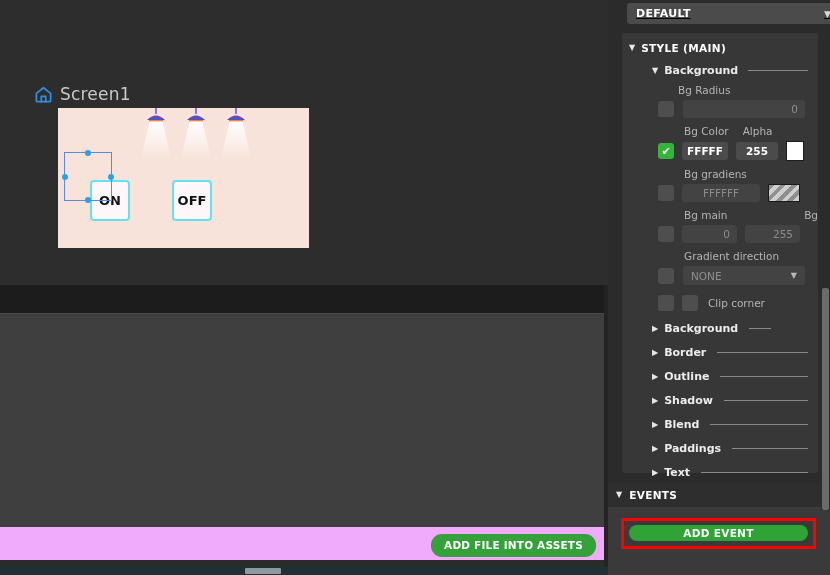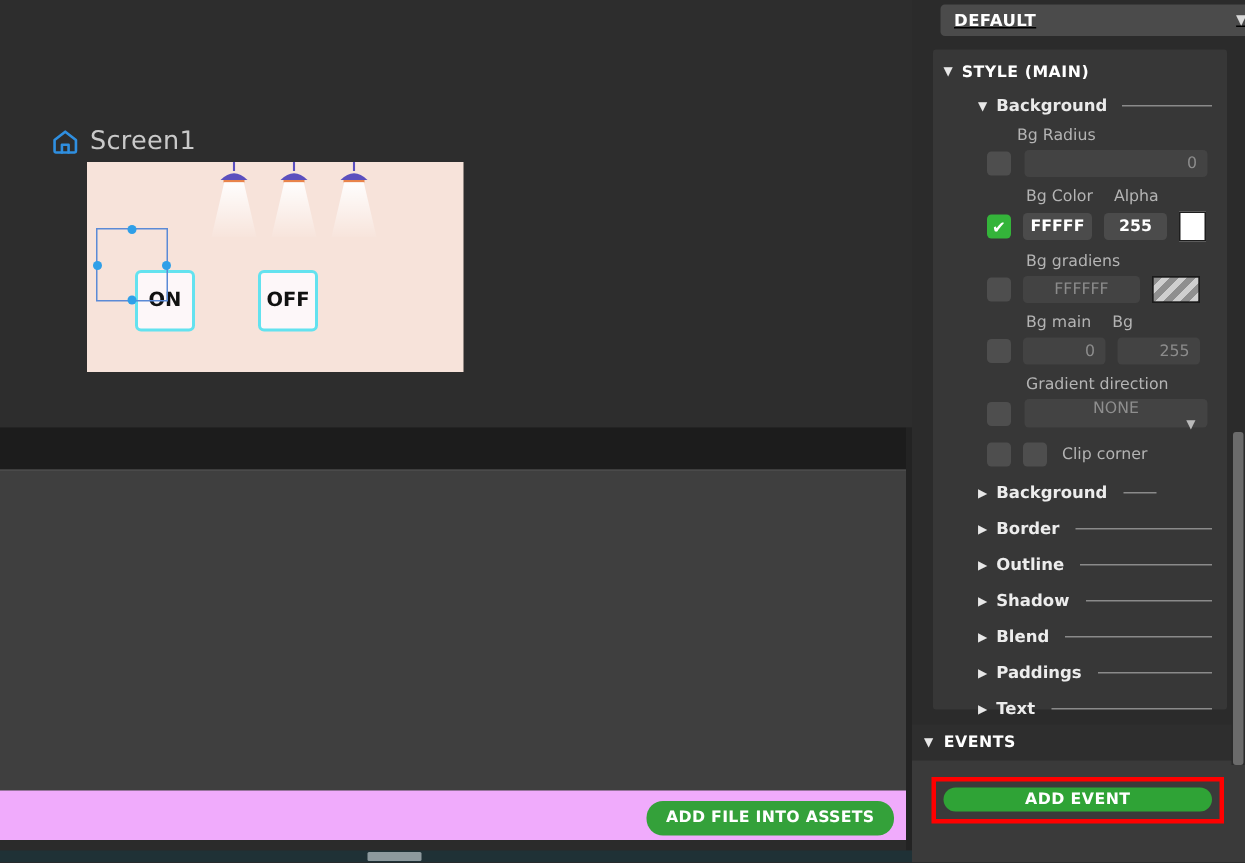--- a/index.html
+++ b/index.html
@@ -176,21 +176,21 @@
     width: 18px; height: 20px; background: #ffffff;
     border: 1px solid #1d1d1d; cursor: pointer;
   }
   .swatch-grad {
     width: 32px; height: 18px; border: 1px solid #1a1a1a; cursor: pointer;
     background: repeating-linear-gradient(135deg, #8f8f8f 0 4px, #cfcfcf 4px 8px);
   }
   .dd-sm {
     height: 19px; border-radius: 3px; background: #434343;
     display: flex; align-items: center; padding: 0 8px;
-    color: #8e8e8e; font-size: 10.5px; cursor: pointer; flex-direction: column;
+    color: #8e8e8e; font-size: 10.5px; cursor: pointer;
   }
   .dd-sm .car { margin-left: auto; font-size: 8px; color: #b9b9b9; }
 
   .collapsed {
     display: flex; align-items: center; gap: 6px;
     padding-left: 30px; margin-top: 11px;
   }
   .collapsed .t { color: #ececec; font-weight: bold; font-size: 11px; }
   .collapsed .rule { flex: 1; height: 1px; background: #8a8a8a; margin-left: 5px; margin-right: 10px; }
   .collapsed.short .rule { max-width: 22px; flex: none; width: 22px; }
@@ -345,21 +345,21 @@
 
       <div class="lbl-row" style="padding-left:62px;">
         <span class="field-label">Bg gradiens</span>
       </div>
       <div class="row" style="gap:8px; margin-top:4px; padding-left:36px;">
         <span class="chk"></span>
         <span class="inp dim" style="width:78px; justify-content:center;">FFFFFF</span>
         <span class="swatch-grad"></span>
       </div>
 
-      <div class="lbl-row" style="padding-left:62px; ">
+      <div class="lbl-row" style="padding-left:62px; justify-content:space-between;">
         <span class="field-label">Bg main</span>
         <span class="field-label">Bg</span>
       </div>
       <div class="row" style="gap:8px; margin-top:4px; padding-left:36px;">
         <span class="chk"></span>
         <span class="inp dim num" style="width:55px;">0</span>
         <span class="inp dim num" style="width:55px;">255</span>
       </div>
 
       <div class="lbl-row" style="padding-left:62px;">

